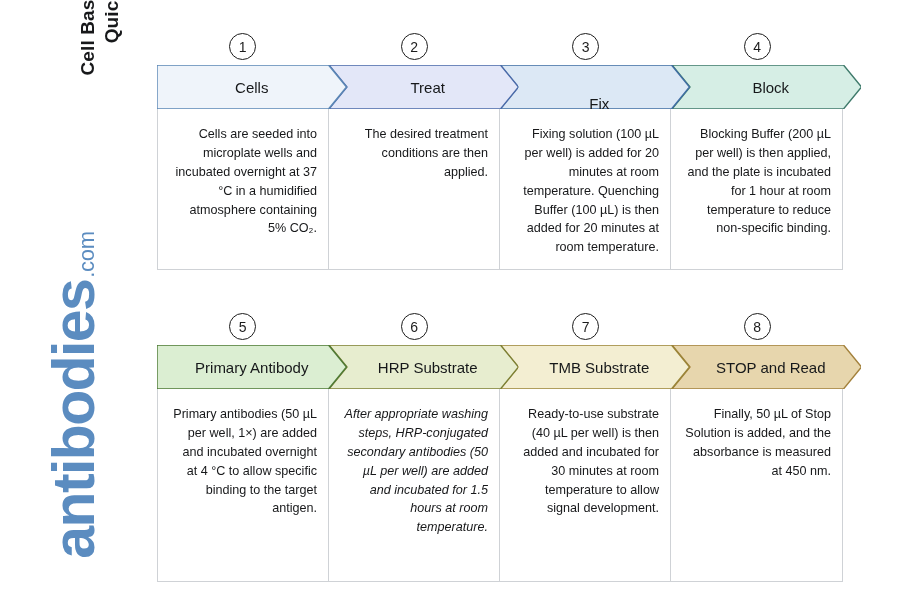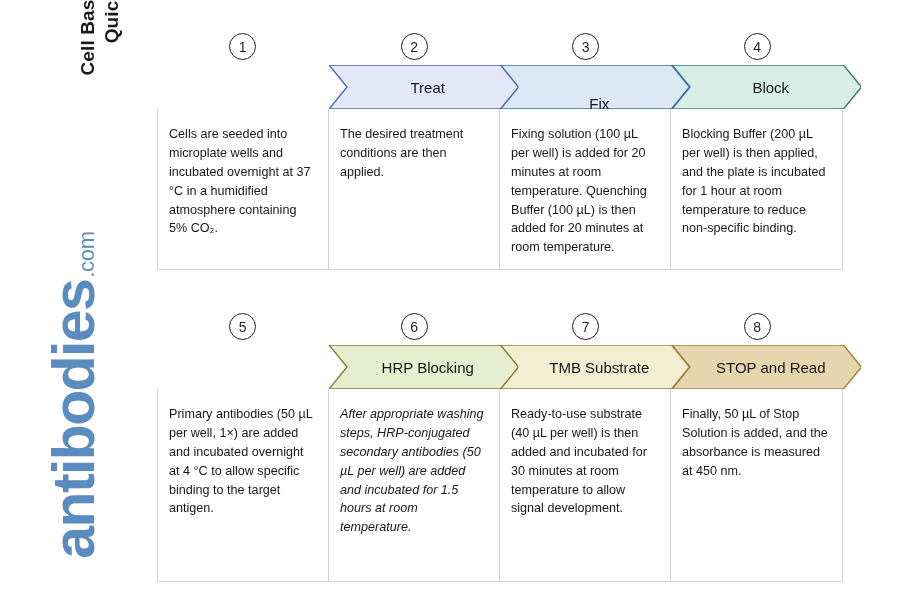--- a/index.html
+++ b/index.html
@@ -133,21 +133,21 @@
     box-sizing: border-box;
     background: #ffffff;
   }
   .cell {
     box-sizing: border-box;
     border-right: 1px solid #cfd2d6;
     padding: 16px 11px 10px;
     font-size: 12.6px;
     line-height: 1.5;
     color: #17181a;
-    text-align: left;
+    text-align: right;
   }
   .cell:last-child { border-right: none; }
   #row-1 .cell { height: 160px; }
   #row-2 .cell { height: 192px; }
 </style>
 </head>
 <body>
 
 <div id="left-rail">
   <div id="protocol-title">
@@ -161,20 +161,28 @@
 </div>
 
 <div class="flow-row" id="row-1">
   <div class="badge-strip">
       <div class="badge" style="left: 85.75px;">1</div>
       <div class="badge" style="left: 257.25px;">2</div>
       <div class="badge" style="left: 428.75px;">3</div>
       <div class="badge" style="left: 600.25px;">4</div>
     </div>
   <div class="chevron-strip">
+      <div class="chevron" style="left: 0px; width: 189.5px; z-index: 4;">
+        <div class="chev-bg">
+          <svg viewBox="0 0 189.5 44" preserveAspectRatio="none">
+            <polygon points="0,0 0,44 171.5,44 189.5,22 171.5,0" fill="#eff4fa" stroke="#5b87b5" stroke-width="1.4" stroke-linejoin="miter"></polygon>
+          </svg>
+        </div>
+        <span class="chev-label" style="padding-left: 0px;">Cells</span>
+      </div>
       <div class="chevron" style="left: 171.5px; width: 189.5px; z-index: 3;">
         <div class="chev-bg">
           <svg viewBox="0 0 189.5 44" preserveAspectRatio="none">
             <polygon points="0,0 18,22 0,44 171.5,44 189.5,22 171.5,0" fill="#e3e7f8" stroke="#4a6aa8" stroke-width="1.4" stroke-linejoin="miter"></polygon>
           </svg>
         </div>
         <span class="chev-label" style="padding-left: 9px;">Treat</span>
       </div>
       <div class="chevron" style="left: 343px; width: 189.5px; z-index: 2;">
         <div class="chev-bg">
@@ -202,27 +210,35 @@
 </div>
 
 <div class="flow-row" id="row-2">
   <div class="badge-strip">
       <div class="badge" style="left: 85.75px;">5</div>
       <div class="badge" style="left: 257.25px;">6</div>
       <div class="badge" style="left: 428.75px;">7</div>
       <div class="badge" style="left: 600.25px;">8</div>
     </div>
   <div class="chevron-strip">
+      <div class="chevron" style="left: 0px; width: 189.5px; z-index: 4;">
+        <div class="chev-bg">
+          <svg viewBox="0 0 189.5 44" preserveAspectRatio="none">
+            <polygon points="0,0 0,44 171.5,44 189.5,22 171.5,0" fill="#dbeed2" stroke="#4d7a35" stroke-width="1.4" stroke-linejoin="miter"></polygon>
+          </svg>
+        </div>
+        <span class="chev-label" style="padding-left: 0px;">Primary Antibody</span>
+      </div>
       <div class="chevron" style="left: 171.5px; width: 189.5px; z-index: 3;">
         <div class="chev-bg">
           <svg viewBox="0 0 189.5 44" preserveAspectRatio="none">
             <polygon points="0,0 18,22 0,44 171.5,44 189.5,22 171.5,0" fill="#e7edcf" stroke="#7d7f33" stroke-width="1.4" stroke-linejoin="miter"></polygon>
           </svg>
         </div>
-        <span class="chev-label" style="padding-left: 9px;">HRP Blocking</span>
+        <span class="chev-label" style="padding-left: 9px;">HRP Substrate</span>
       </div>
       <div class="chevron" style="left: 514.5px; width: 189.5px; z-index: 1;">
         <div class="chev-bg">
           <svg viewBox="0 0 189.5 44" preserveAspectRatio="none">
             <polygon points="0,0 18,22 0,44 171.5,44 189.5,22 171.5,0" fill="#e7d6ad" stroke="#a3813c" stroke-width="1.4" stroke-linejoin="miter"></polygon>
           </svg>
         </div>
         <span class="chev-label" style="padding-left: 9px;">STOP and Read</span>
       </div>
       <div class="chevron" style="left: 343px; width: 189.5px; z-index: 2;">

